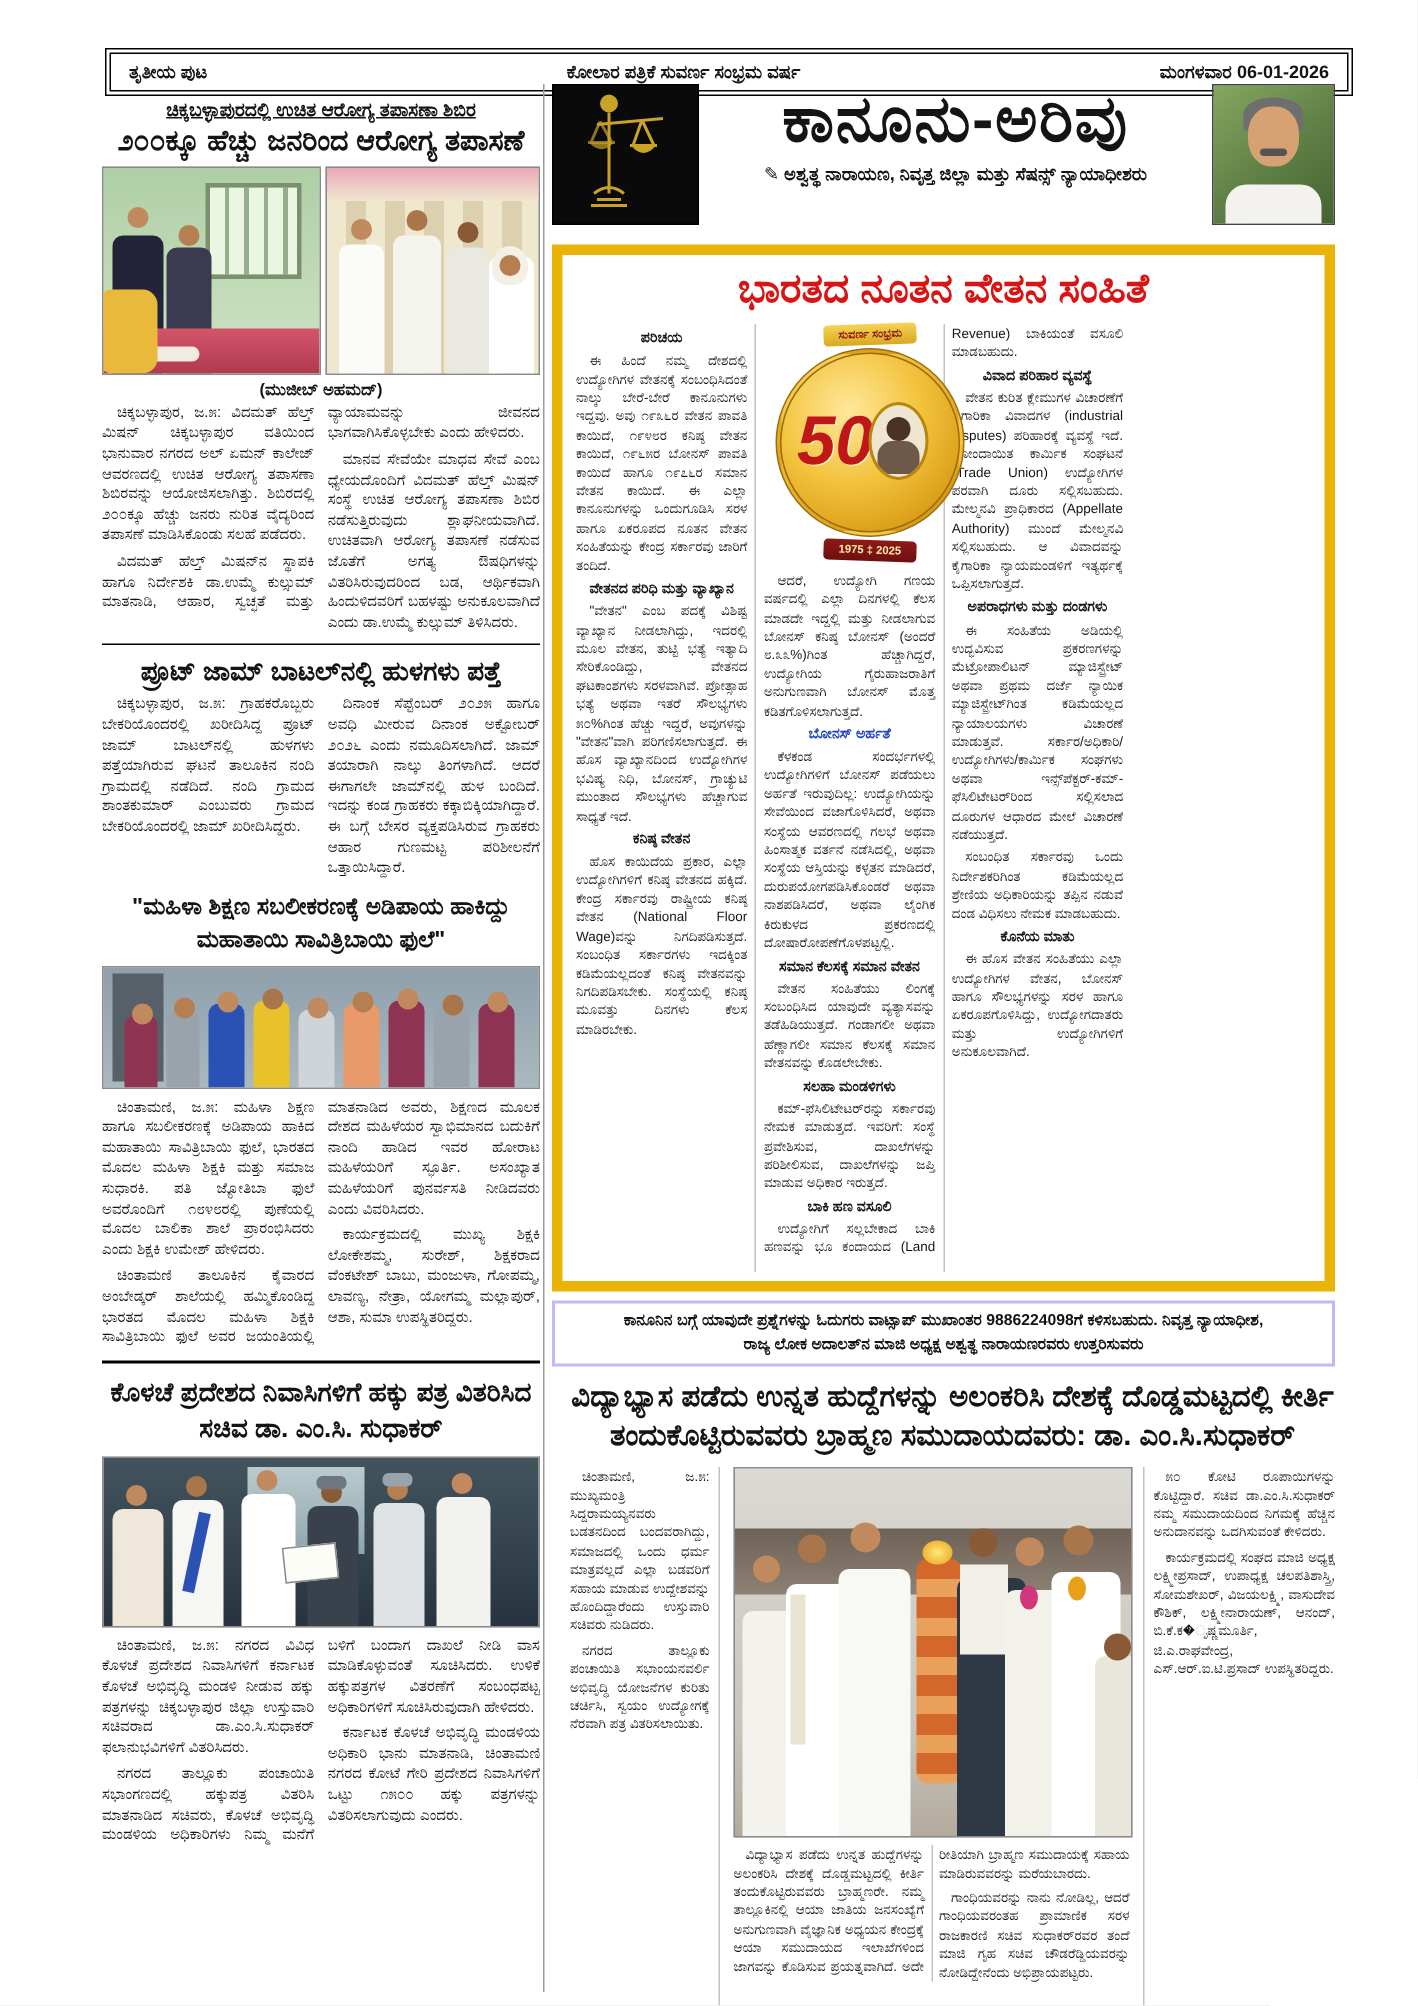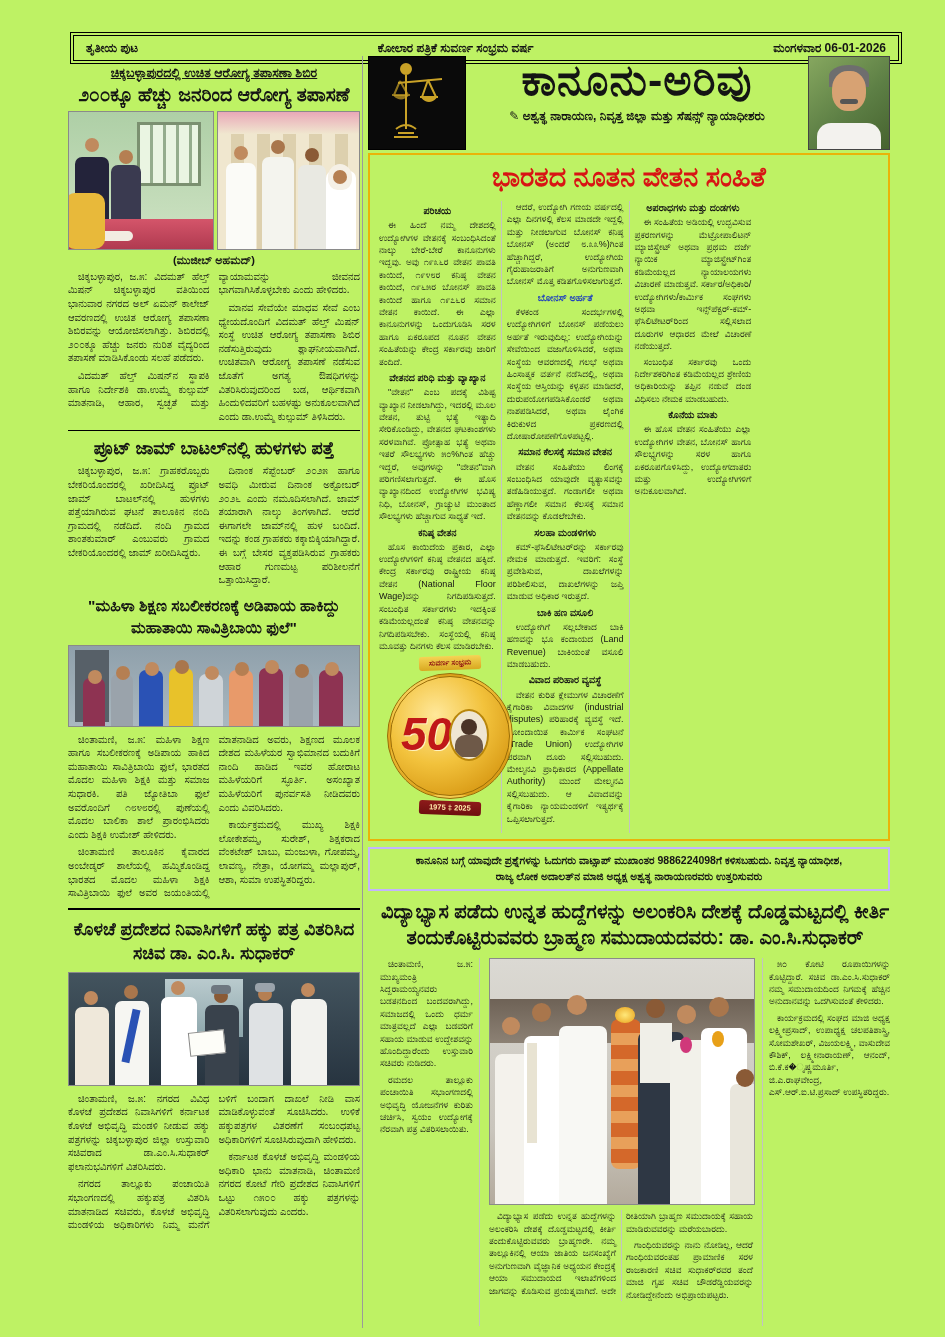--- a/index.html
+++ b/index.html
@@ -1,16 +1,16 @@
 <!DOCTYPE html>
 <html><head>
 <meta charset="utf-8">
 <style>
   html,body{margin:0;padding:0;background:#e9e9e9;}
-  .page{position:relative;width:945px;height:1337px;background:#bef264;margin:0 auto;
+  .page{position:relative;width:945px;height:1337px;background:#ffffff;margin:0 auto;
         font-family:"Liberation Sans","DejaVu Sans",sans-serif;color:#141414;overflow:hidden;}
   
   .hdr{position:absolute;left:70px;top:32px;width:800px;height:24px;border:4px double #000;
        display:flex;justify-content:space-between;align-items:center;padding:0 12px;
        font-size:12px;font-weight:bold;}
   
   .leftcol{position:absolute;left:68px;top:64px;width:292px;}
   .kicker{font-size:12.5px;font-weight:bold;text-align:center;text-decoration:underline;margin:2px 0 3px;}
   .h-a1{font-size:19px;font-weight:bold;text-align:center;line-height:1.15;margin-bottom:5px;}
   .h-a2{font-size:17.5px;font-weight:bold;text-align:center;line-height:1.2;border-top:1.5px solid #000;padding-top:7px;margin:7px 0 5px;}
@@ -32,21 +32,21 @@
   .mh-mid{flex:1;text-align:center;}
   .law-title{font-size:43px;font-weight:bold;letter-spacing:1px;line-height:1.05;margin-top:2px;}
   .law-author{font-size:12px;font-weight:bold;margin-top:6px;}
   .authorphoto{width:80px;flex:none;border:1.5px solid #444;position:relative;overflow:hidden;
      background:linear-gradient(140deg,#86a75f 0%,#5d7f45 55%,#46632f 100%);}
   .authorphoto .hair{position:absolute;left:20px;top:8px;width:40px;height:22px;border-radius:50% 50% 0 0;background:#6e6e6e;}
   .authorphoto .face{position:absolute;left:23px;top:14px;width:34px;height:40px;border-radius:45%;background:#d7a273;}
   .authorphoto .mst{position:absolute;left:31px;top:42px;width:18px;height:5px;border-radius:3px;background:#555;}
   .authorphoto .shirt{position:absolute;left:8px;bottom:-4px;width:64px;height:30px;border-radius:14px 14px 0 0;background:#f3f2ee;}
   
-  .lawbox{margin-top:3px;border:2px solid #eab308;padding:4px 9px 6px;}
+  .lawbox{margin-top:13px;border:7px solid #eab308;padding:4px 9px 6px;}
   .lawhead{font-size:27px;font-weight:bold;text-align:center;margin:3px 0 8px;}
   .law-cols{column-count:4;column-gap:11px;column-rule:1px solid #c2c2c2;column-fill:auto;
             height:632px;font-size:9px;line-height:1.38;text-align:justify;}
   .law-cols p{margin:0 0 3px;text-indent:9px;}
   .lsub{font-weight:bold;text-align:center;font-size:9.5px;margin:3px 0 2px;}
   .lsub.blue{color:#2244bb;}
   
   .emblem{width:142px;margin:4px auto 6px;text-align:center;break-inside:avoid;}
   .em-ribbon{display:inline-block;font-size:7.5px;font-weight:bold;padding:2px 10px;border-radius:3px;}
   .em-ribbon.top{background:linear-gradient(#f5d455,#d9a820);color:#8e1212;transform:rotate(-2deg);}
@@ -264,21 +264,21 @@
     <div class="notice">
       <div>ಕಾನೂನಿನ ಬಗ್ಗೆ ಯಾವುದೇ ಪ್ರಶ್ನೆಗಳನ್ನು ಓದುಗರು ವಾಟ್ಸಾಪ್ ಮುಖಾಂತರ 9886224098ಗೆ ಕಳಿಸಬಹುದು. ನಿವೃತ್ತ ನ್ಯಾಯಾಧೀಶ,</div>
       <div>ರಾಜ್ಯ ಲೋಕ ಅದಾಲತ್‌ನ ಮಾಜಿ ಅಧ್ಯಕ್ಷ ಅಶ್ವತ್ಥ ನಾರಾಯಣರವರು ಉತ್ತರಿಸುವರು</div>
     </div>
 
     <div class="bottom">
       <div class="bot-head">ವಿದ್ಯಾಭ್ಯಾಸ ಪಡೆದು ಉನ್ನತ ಹುದ್ದೆಗಳನ್ನು ಅಲಂಕರಿಸಿ ದೇಶಕ್ಕೆ ದೊಡ್ಡಮಟ್ಟದಲ್ಲಿ ಕೀರ್ತಿ ತಂದುಕೊಟ್ಟಿರುವವರು ಬ್ರಾಹ್ಮಣ ಸಮುದಾಯದವರು: ಡಾ. ಎಂ.ಸಿ.ಸುಧಾಕರ್</div>
       <div class="bot-grid">
         <div class="bot-col" style="border-right:1px solid #c2c2c2;padding-right:6px;">
           <p>ಚಿಂತಾಮಣಿ, ಜ.೫: ಮುಖ್ಯಮಂತ್ರಿ ಸಿದ್ದರಾಮಯ್ಯನವರು ಬಡತನದಿಂದ ಬಂದವರಾಗಿದ್ದು, ಸಮಾಜದಲ್ಲಿ ಒಂದು ಧರ್ಮ ಮಾತ್ರವಲ್ಲದೆ ಎಲ್ಲಾ ಬಡವರಿಗೆ ಸಹಾಯ ಮಾಡುವ ಉದ್ದೇಶವನ್ನು ಹೊಂದಿದ್ದಾರೆಂದು ಉಸ್ತುವಾರಿ ಸಚಿವರು ನುಡಿದರು.</p>
-          <p>ರಮದಲ ತಾಲ್ಲೂಕು ಪಂಚಾಯಿತಿ ಸಭಾಂಗಣದಲ್ಲಿ ಅಭಿವೃದ್ಧಿ ಯೋಜನೆಗಳ ಕುರಿತು ಚರ್ಚಿಸಿ, ಸ್ವಯಂ ಉದ್ಯೋಗಕ್ಕೆ ನೆರವಾಗಿ ಪತ್ರ ವಿತರಿಸಲಾಯಿತು.</p>
+          <p>ನಗರದ ತಾಲ್ಲೂಕು ಪಂಚಾಯಿತಿ ಸಭಾಂಯನವರ್ಲಿ ಅಭಿವೃದ್ಧಿ ಯೋಜನೆಗಳ ಕುರಿತು ಚರ್ಚಿಸಿ, ಸ್ವಯಂ ಉದ್ಯೋಗಕ್ಕೆ ನೆರವಾಗಿ ಪತ್ರ ವಿತರಿಸಲಾಯಿತು.</p>
         </div>
         <div class="bot-mid">
           <div class="ph" style="width:100%;height:245px;">
             <span style="left:0;top:0;width:100%;height:100%;background:linear-gradient(#dbd9d3,#c9c5bc 70%,#b3aa9c);"></span>
             <span style="left:0;top:40px;width:100%;height:44px;background:linear-gradient(#6e6256,#8c8174);"></span>
             <span style="left:46%;top:60px;width:30px;height:150px;background:repeating-linear-gradient(#d4682a 0 14px,#e8a05a 14px 26px);border-radius:8px;"></span>
             <span style="left:47.5%;top:48px;width:20px;height:16px;border-radius:50%;background:radial-gradient(#ffe87a,#e8a018);"></span>
             <span class="torso" style="left:2%;width:42px;height:150px;background:#f4f2ec;"></span>
               <span class="head" style="left:4.5%;top:58px;width:18px;height:18px;"></span>
             <span class="torso" style="left:13%;width:46px;height:168px;background:#ffffff;"></span>

